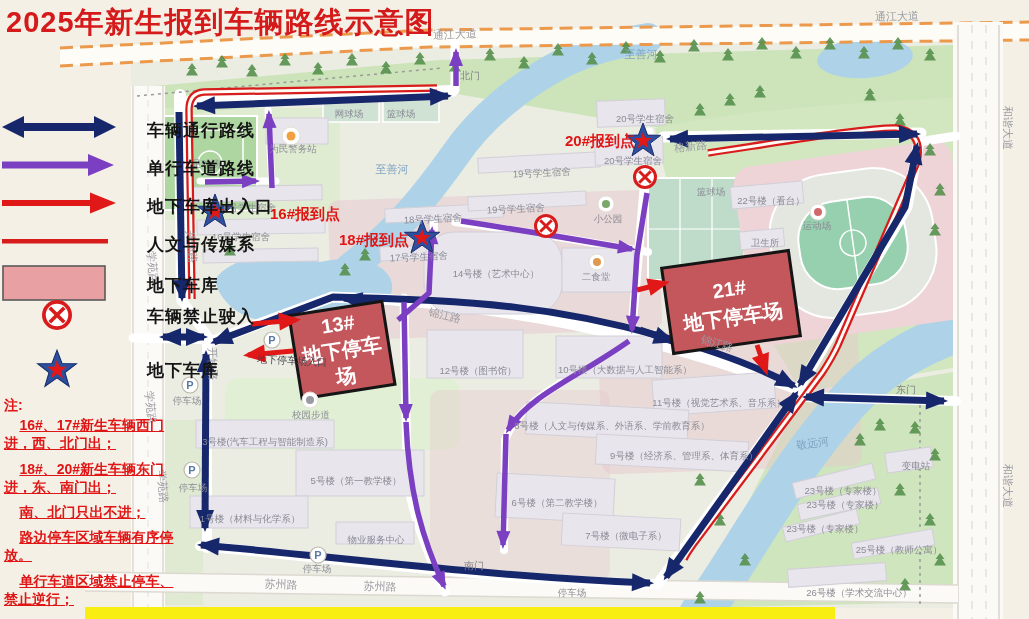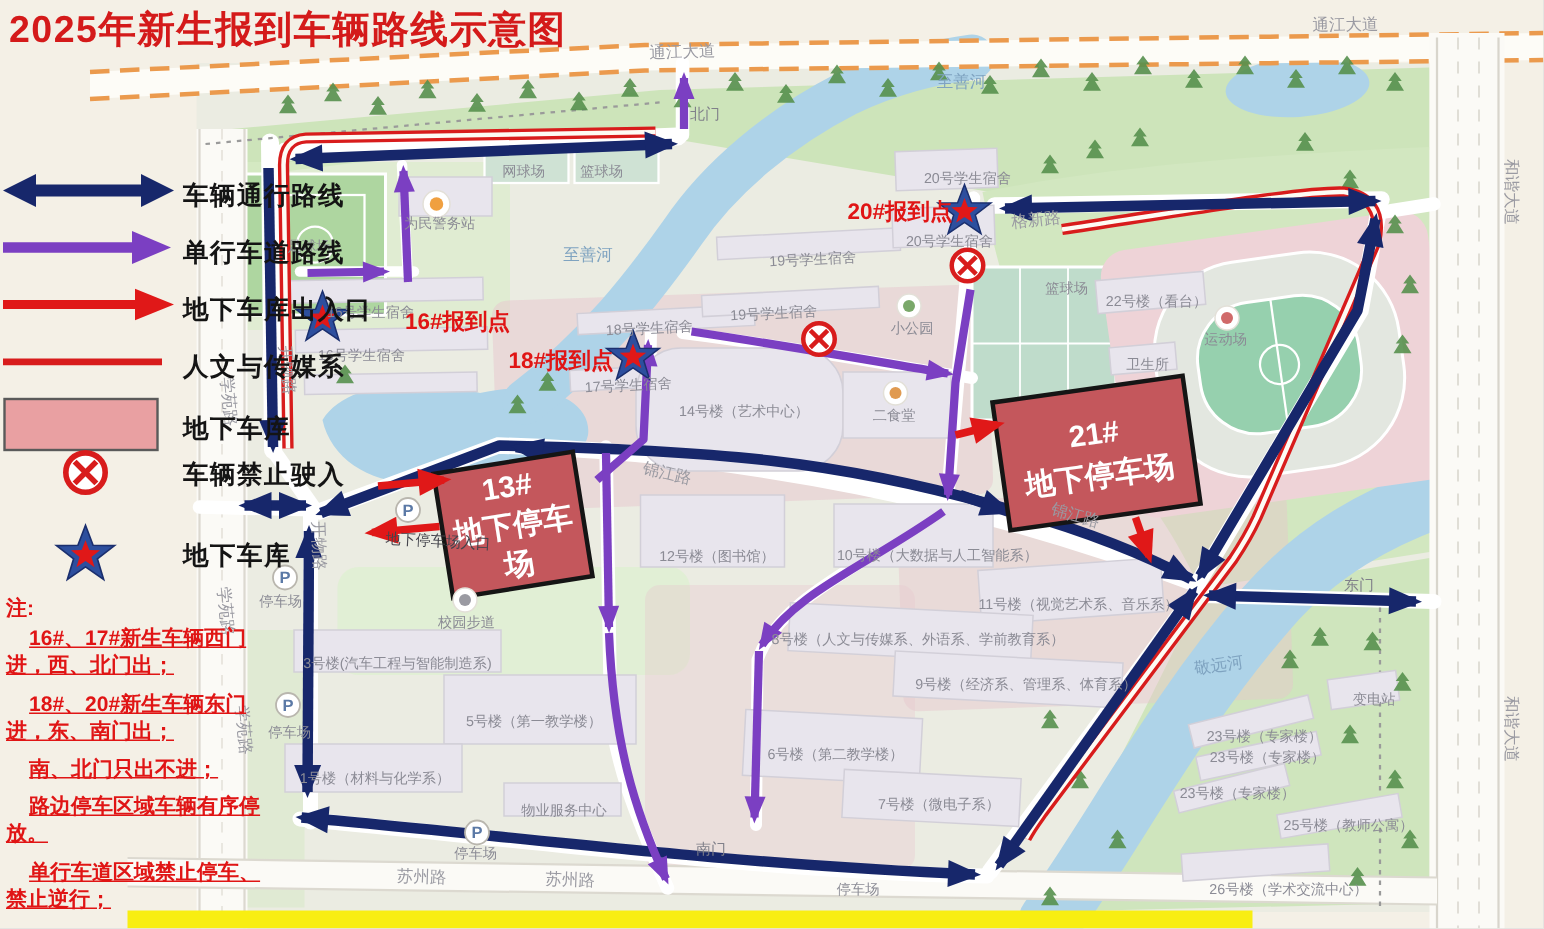--- a/index.html
+++ b/index.html
@@ -1,22 +1,22 @@
 <!DOCTYPE html>
 <html><head>
 <meta charset="utf-8">
 <style>
   html,body{margin:0;padding:0;background:#ddd;}
   .stage{position:relative;width:1029px;height:619px;background:#f4f0e6;overflow:hidden;
          font-family:"Liberation Sans",sans-serif;}
   .stage svg{position:absolute;left:0;top:0;}
-  .title{position:absolute;left:6px;top:3px;font-size:25px;font-weight:bold;color:#d41a1a;
+  .title{position:absolute;left:6px;top:3px;font-size:29px;font-weight:bold;color:#d41a1a;
          letter-spacing:1px;white-space:nowrap;z-index:5;}
   .legend{position:absolute;left:0;top:0;width:440px;z-index:5;}
-  .lrow{position:absolute;left:0;display:flex;align-items:center;height:40px;}
+  .lrow{position:absolute;left:0;display:flex;align-items:center;height:40px;padding-left:25px;}
   .licon{width:122px;flex:0 0 122px;}
   .llabel{font-size:17px;font-weight:bold;color:#141414;letter-spacing:1px;white-space:nowrap;}
   .notes{position:absolute;left:4px;top:396px;width:172px;z-index:5;color:#e01515;
          font-weight:bold;font-size:14px;line-height:1.3;}
   .notes .nh{margin:0 0 2px 0;}
   .notes p{margin:0 0 7px 0;text-indent:1.1em;text-decoration:underline;}
   
   text{font-family:"Liberation Sans",sans-serif;text-anchor:middle;}
   .t-road{fill:#9a9aa2;font-size:11px;}
   .t-place{fill:#8b8b95;font-size:9.5px;}

